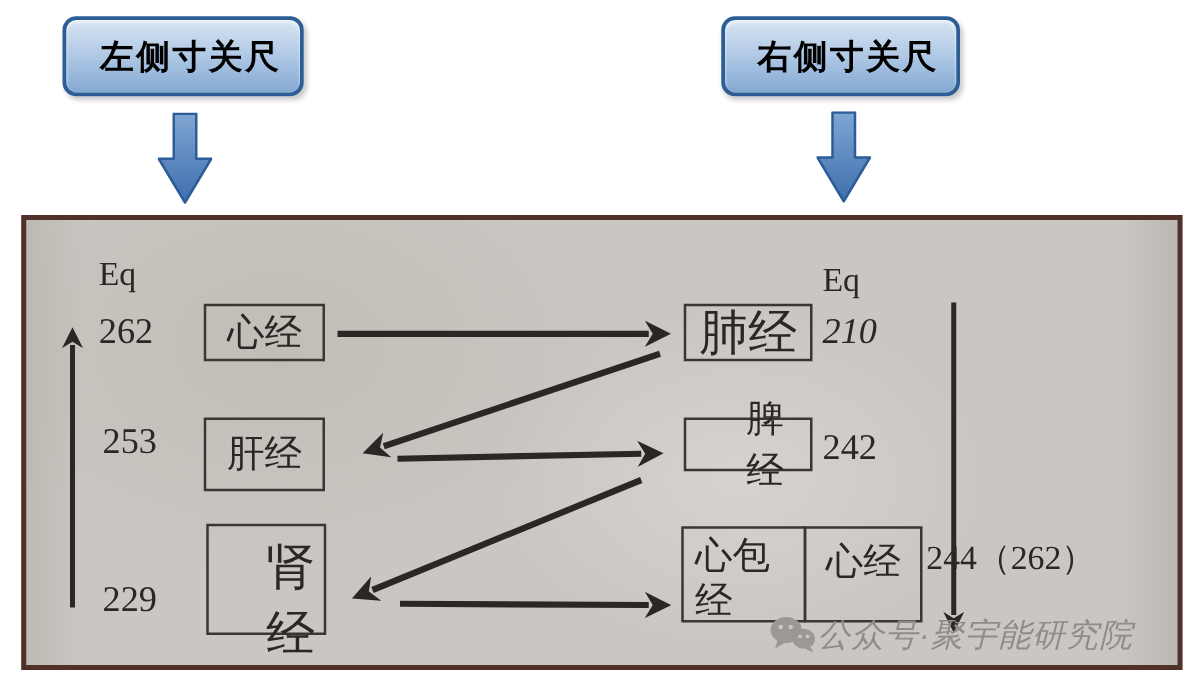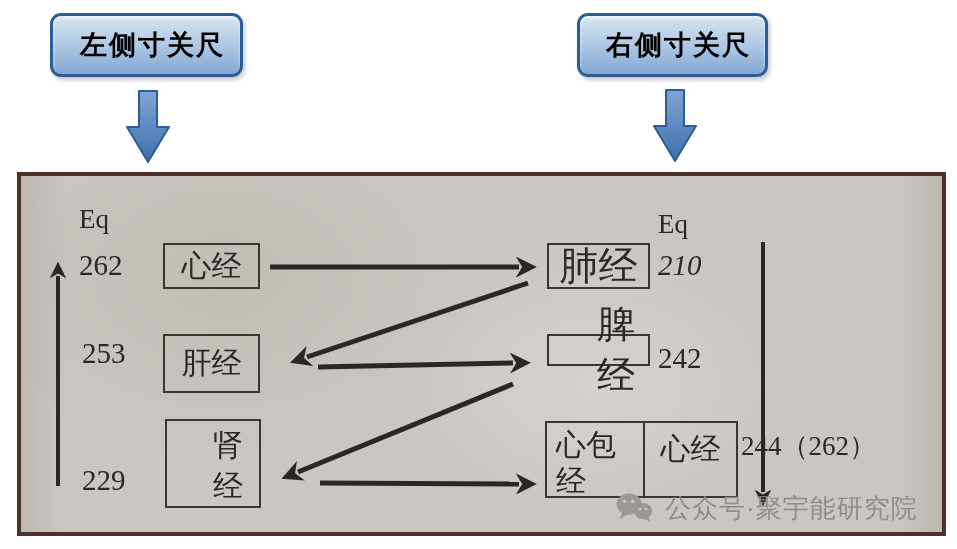--- a/index.html
+++ b/index.html
@@ -26,21 +26,21 @@
       radial-gradient(ellipse 420px 280px at 22% 28%, rgba(176,170,162,0.35), transparent 65%),
       linear-gradient(90deg, rgba(110,100,92,0.14), rgba(0,0,0,0) 5%, rgba(0,0,0,0) 95%, rgba(110,100,92,0.16));
     overflow:hidden;}
   .ink{position:absolute;color:#2a2724;line-height:1;
        font-family:"Liberation Serif","DejaVu Serif",serif;}
   .mbox{position:absolute;box-sizing:border-box;border:2px solid #3a3733;
     display:flex;align-items:center;justify-content:center;
     color:#2a2724;font-family:"Liberation Serif","DejaVu Serif",serif;}
   .flow{position:absolute;left:0;top:0;}
 
-  .watermark{position:absolute;left:594px;top:316px;display:flex;align-items:center;gap:12px;}
+  .watermark{position:absolute;left:594px;top:316px;display:flex;align-items:center;gap:1px;font-style:italic;}
   .watermark span{font-size:26px;color:#8f8d8a;letter-spacing:1px;line-height:1;
     font-family:"Liberation Sans",sans-serif;}
 </style>
 </head>
 <body>
 
 <div class="stage">
 
   <div class="callout" style="left:50px;top:13px;width:193px;">
     <span>左侧寸关尺</span>
@@ -91,31 +91,31 @@
     <div class="mbox" style="left:142px;top:67px;width:97px;height:46px;font-size:30px;">
       <span>心经</span>
     </div>
 
     <div class="ink" style="left:61px;top:163px;font-size:29px;">253</div>
     <div class="mbox" style="left:142px;top:158px;width:97px;height:59px;font-size:30px;">
       <span>肝经</span>
     </div>
 
     <div class="ink" style="left:61px;top:290px;font-size:29px;">229</div>
-    <div class="mbox" style="left:144px;top:243px;width:96px;height:89px;font-size:30px;align-items:center;padding-top:5px;padding-left:46px;">
+    <div class="mbox" style="left:144px;top:243px;width:96px;height:89px;font-size:39px;align-items:flex-start;padding-top:5px;padding-left:46px;">
       <span>肾经</span>
     </div>
 
     <div class="ink" style="left:637px;top:35px;font-size:27px;">Eq</div>
     <div class="mbox" style="left:526px;top:67px;width:103px;height:46px;font-size:39px;">
       <span>肺经</span>
     </div>
     <div class="ink" style="left:637px;top:75px;font-size:29px;font-style:italic;">210</div>
 
-    <div class="mbox" style="left:526px;top:158px;width:103px;height:32px;font-size:38px;padding-left:48px;">
+    <div class="mbox" style="left:526px;top:158px;width:103px;height:43px;font-size:30px;padding-left:48px;">
       <span>脾经</span>
     </div>
     <div class="ink" style="left:637px;top:168px;font-size:29px;">242</div>
 
     <div class="mbox" style="left:524px;top:245px;width:100px;height:77px;font-size:30px;
                 align-items:flex-start;justify-content:flex-start;padding:4px 12px 0 9px;line-height:1.2;">
       <span>心包经</span>
     </div>
     <div class="mbox" style="left:622px;top:245px;width:95px;height:77px;font-size:30px;
                 align-items:flex-start;padding-top:6px;">

